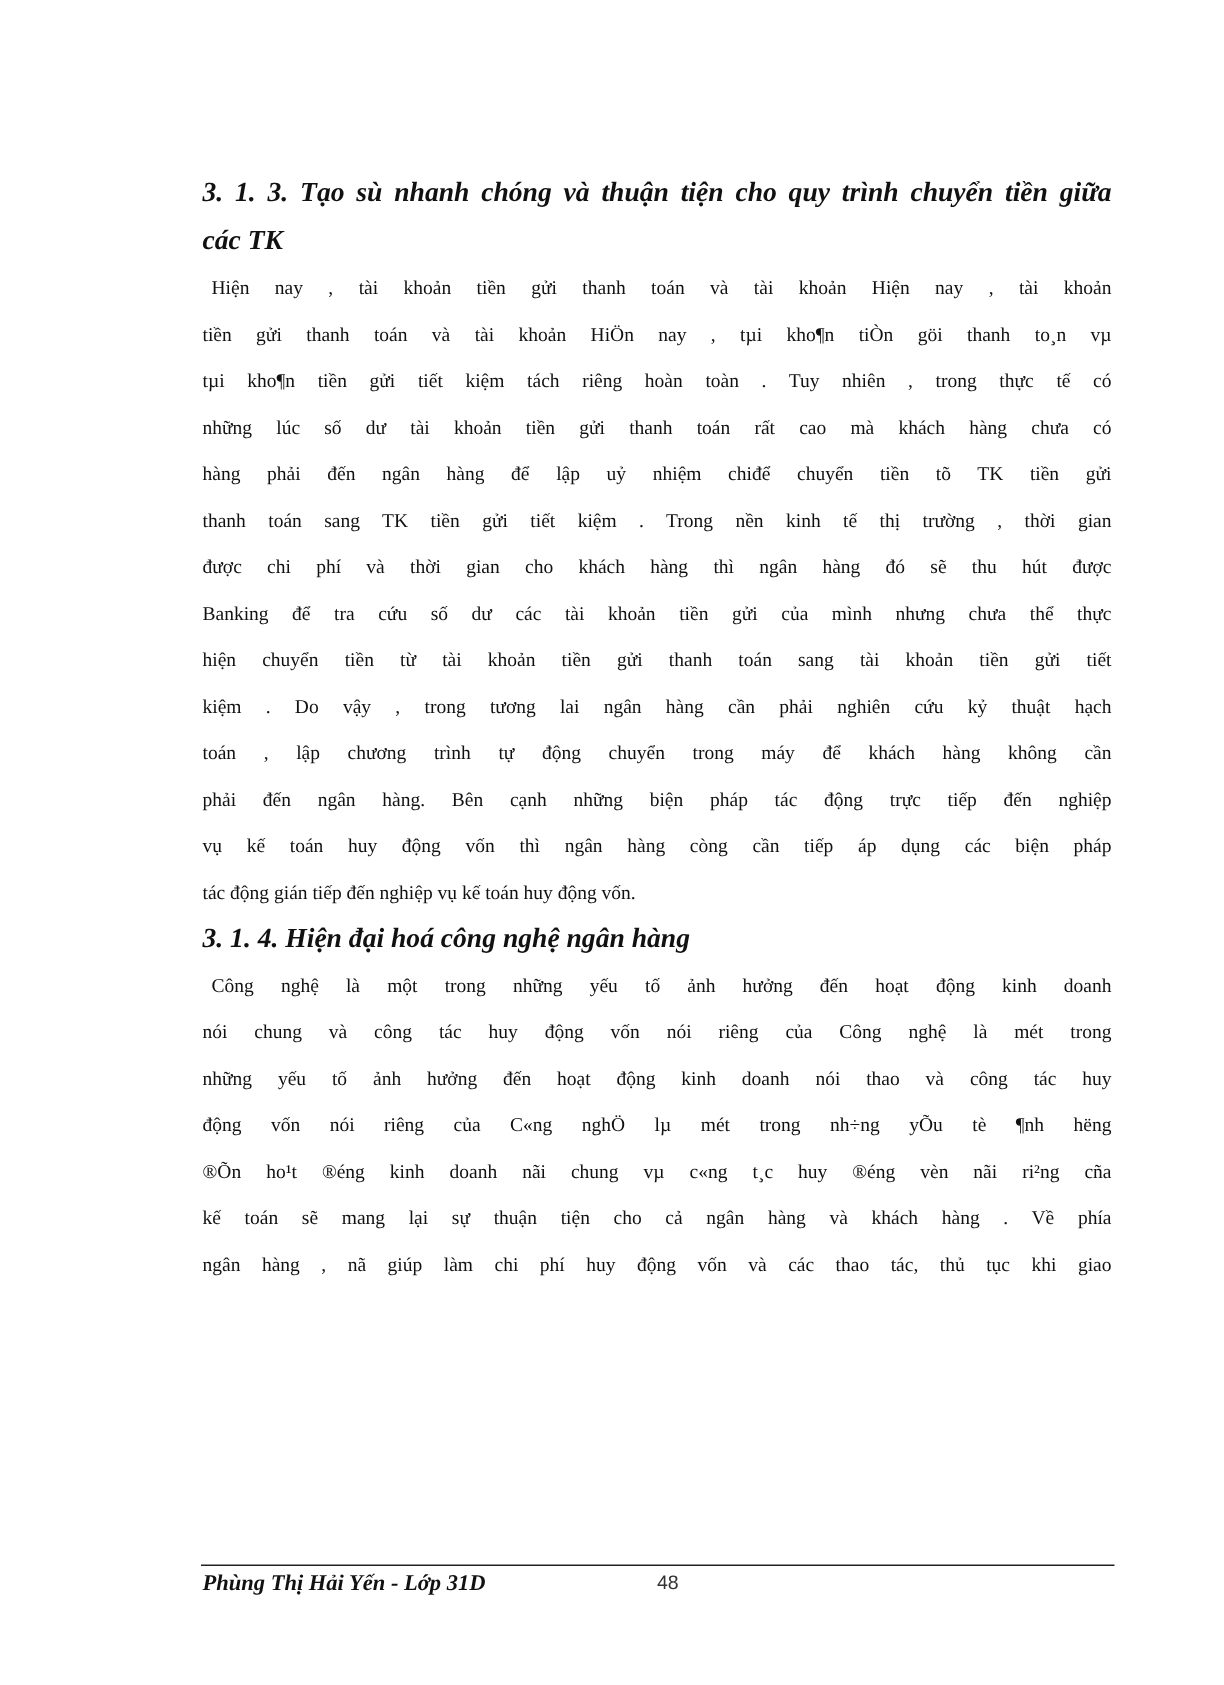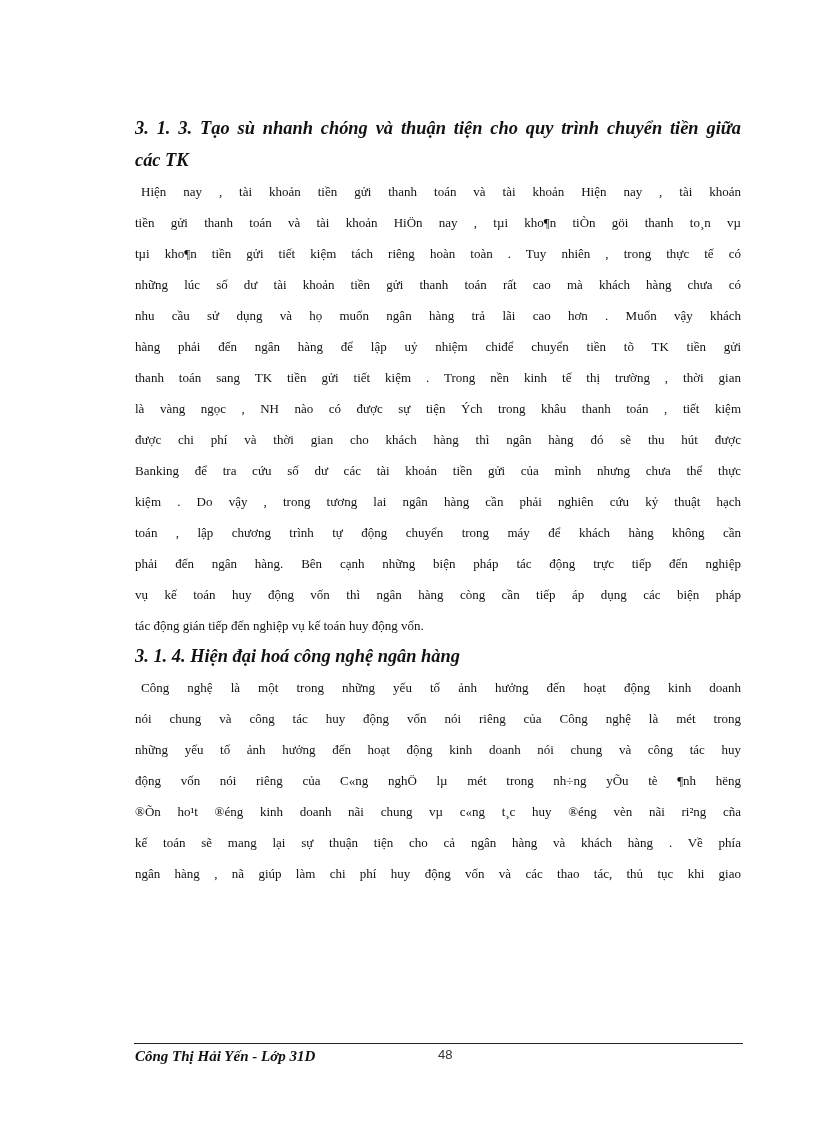--- a/index.html
+++ b/index.html
@@ -88,43 +88,42 @@
   <div class="content">
 
     <div class="line heading h1">3. 1. 3. Tạo sù nhanh chóng và thuận tiện cho quy trình chuyển tiền giữa</div>
     <div class="line heading h1 last">các TK</div>
 
     <div>
       <div class="line indent">Hiện nay , tài khoản tiền gửi thanh toán và tài khoản Hiện nay , tài khoản</div>
       <div class="line">tiền gửi thanh toán và tài khoản HiÖn nay , tµi kho¶n tiÒn göi thanh to¸n vµ</div>
       <div class="line">tµi kho¶n tiền gửi tiết kiệm tách riêng hoàn toàn . Tuy nhiên , trong thực tế có</div>
       <div class="line">những lúc số dư tài khoản tiền gửi thanh toán rất cao mà khách hàng chưa có</div>
-      <div class="line">nhu cầu sử dụng và họ muốn ngân hàng trả lãi cao hơn . Muốn vậy khách</div>
       <div class="line">hàng phải đến ngân hàng để lập uỷ nhiệm chiđể chuyển tiền tõ TK tiền gửi</div>
       <div class="line">thanh toán sang TK tiền gửi tiết kiệm . Trong nền kinh tế thị trường , thời gian</div>
-      <div class="line">là vàng ngọc , NH nào có được sự tiện Ých trong khâu thanh toán , tiết kiệm</div>
       <div class="line">được chi phí và thời gian cho khách hàng thì ngân hàng đó sẽ thu hút được</div>
       <div class="line">Banking để tra cứu số dư các tài khoản tiền gửi của mình nhưng chưa thể thực</div>
+      <div class="line">hiện chuyển tiền từ tài khoản tiền gửi thanh toán sang tài khoản tiền gửi tiết</div>
       <div class="line">kiệm . Do vậy , trong tương lai ngân hàng cần phải nghiên cứu kỷ thuật hạch</div>
       <div class="line">toán , lập chương trình tự động chuyển trong máy để khách hàng không cần</div>
       <div class="line">phải đến ngân hàng. Bên cạnh những biện pháp tác động trực tiếp đến nghiệp</div>
       <div class="line">vụ kế toán huy động vốn thì ngân hàng còng cần tiếp áp dụng các biện pháp</div>
       <div class="line last">tác động gián tiếp đến nghiệp vụ kế toán huy động vốn.</div>
     </div>
 
     <div class="line heading last">3. 1. 4. Hiện đại hoá công nghệ ngân hàng</div>
 
     <div>
       <div class="line indent">Công nghệ là một trong những yếu tố ảnh hưởng đến hoạt động kinh doanh</div>
       <div class="line">nói chung và công tác huy động vốn nói riêng của Công nghệ là mét trong</div>
-      <div class="line">những yếu tố ảnh hưởng đến hoạt động kinh doanh nói chung và công tác huy</div>
+      <div class="line">những yếu tố ảnh hưởng đến hoạt động kinh doanh nói thao và công tác huy</div>
       <div class="line">động vốn nói riêng của    C«ng nghÖ lµ mét trong nh÷ng yÕu tè ¶nh h­ëng</div>
       <div class="line">®Õn ho¹t ®éng kinh doanh nãi chung vµ c«ng t¸c huy ®éng vèn nãi ri²ng cña</div>
       <div class="line">kế toán sẽ mang lại sự thuận tiện cho cả ngân hàng và khách hàng . Về phía</div>
       <div class="line">ngân hàng , nã giúp làm chi phí huy động vốn và các thao tác, thủ tục khi giao</div>
     </div>
 
   </div>
 
   <div class="footer-rule"></div>
-  <div class="footer-author">Công Thị Hải Yến - Lớp 31D</div>
+  <div class="footer-author">Phùng Thị Hải Yến - Lớp 31D</div>
   <div class="footer-page">48</div>
 </div>
 
 </body></html>

